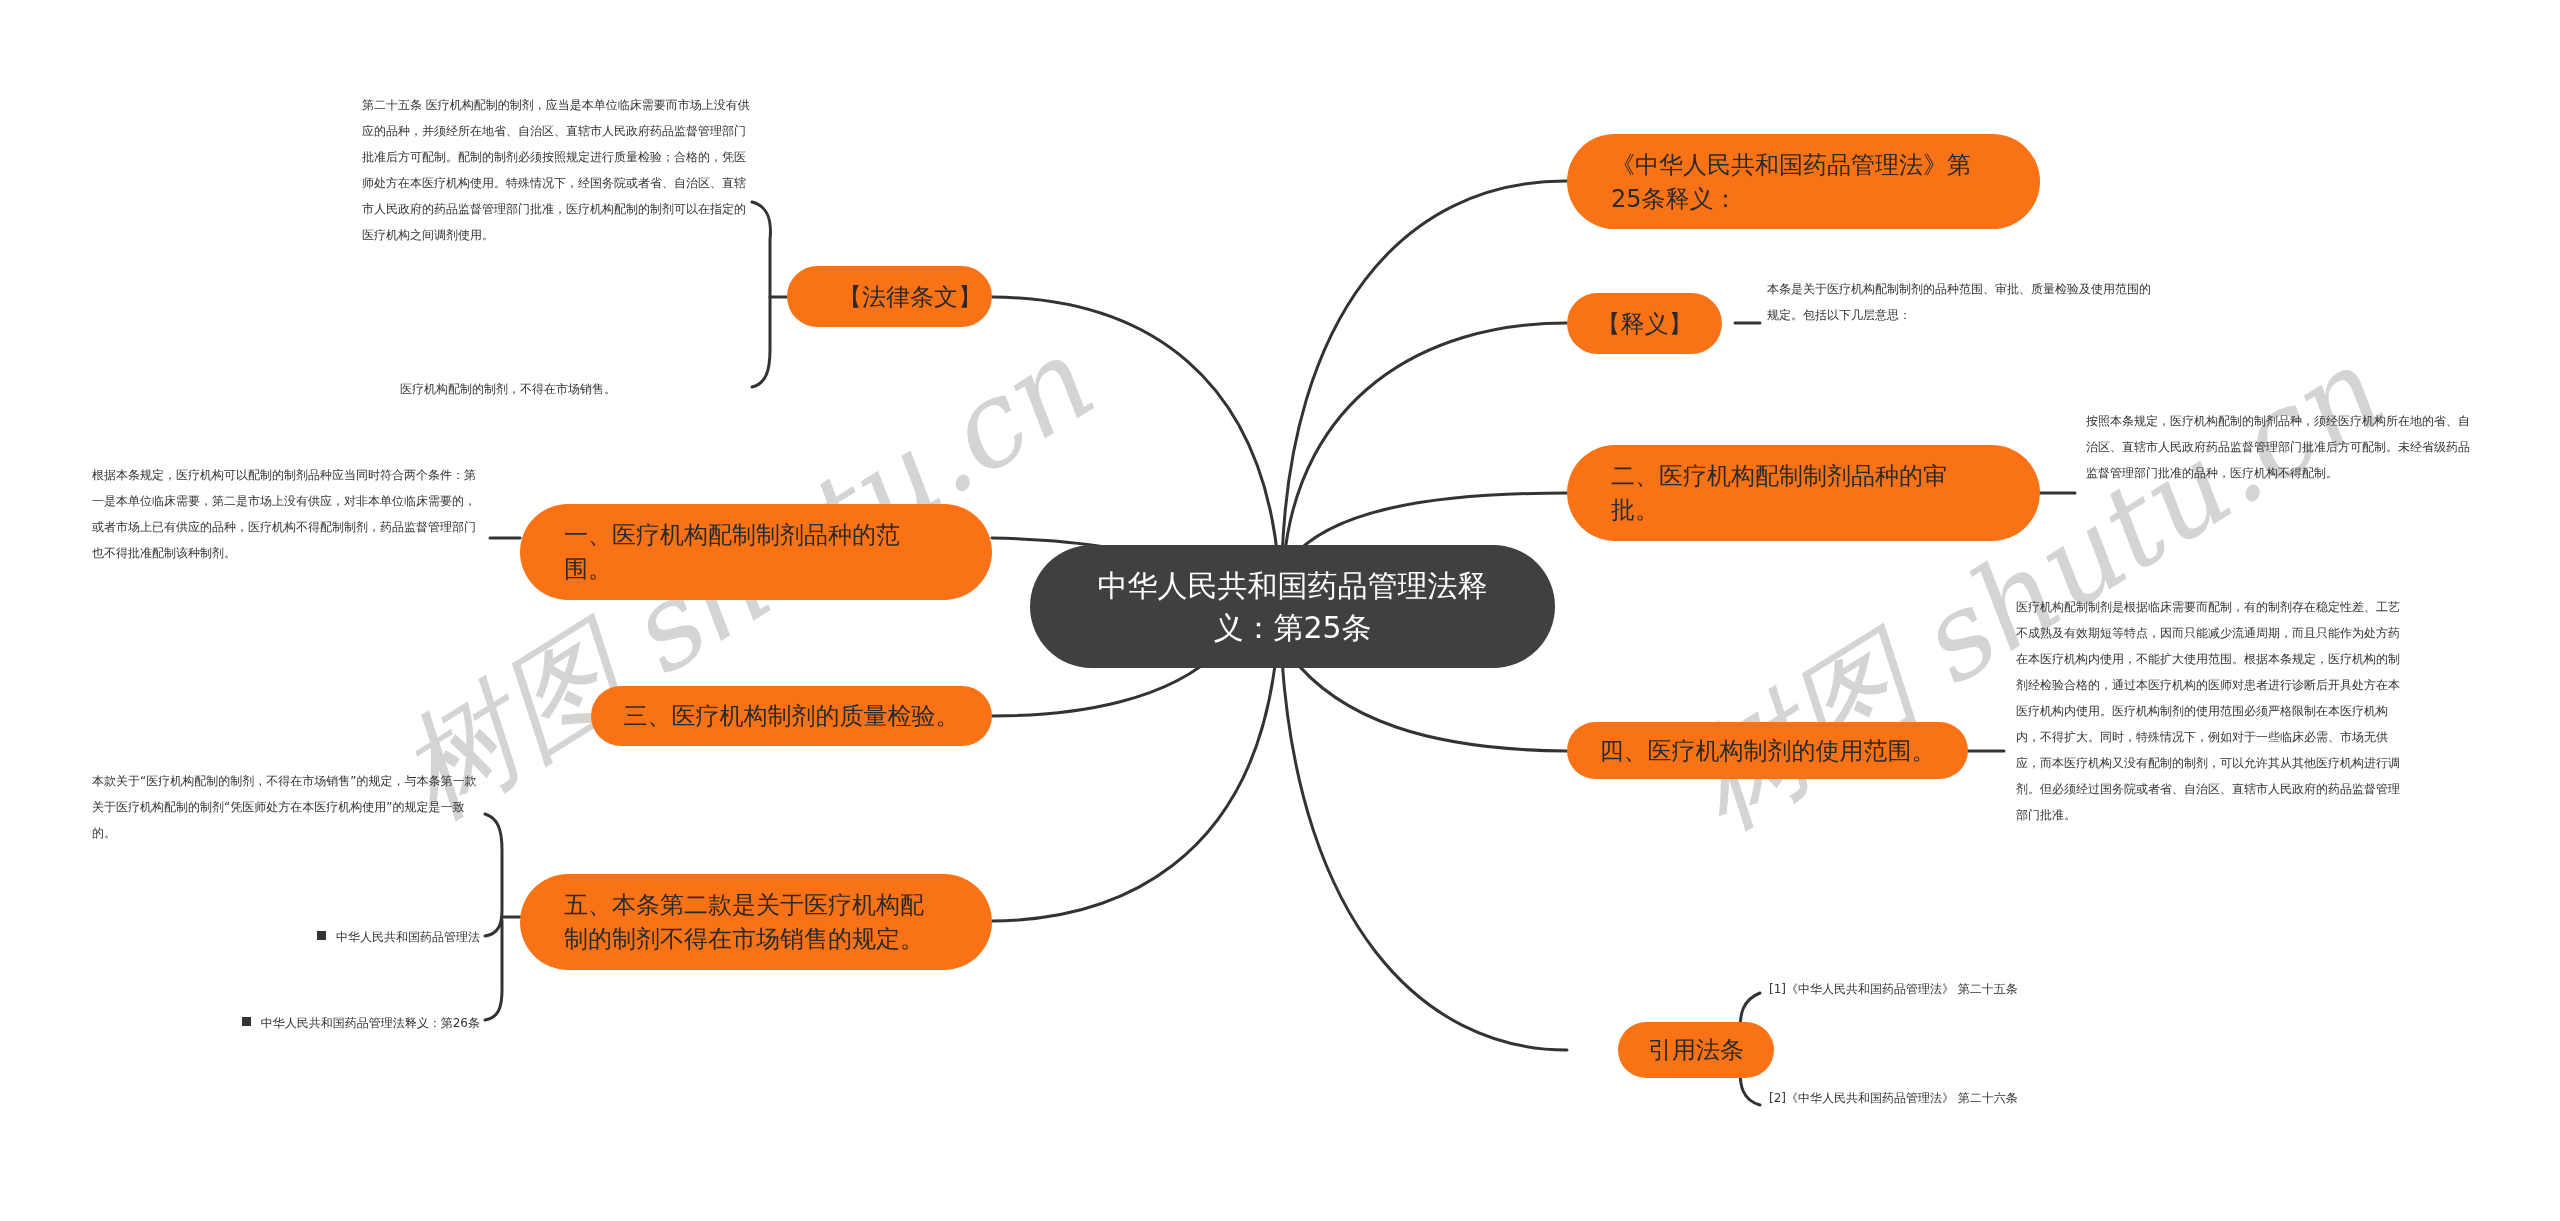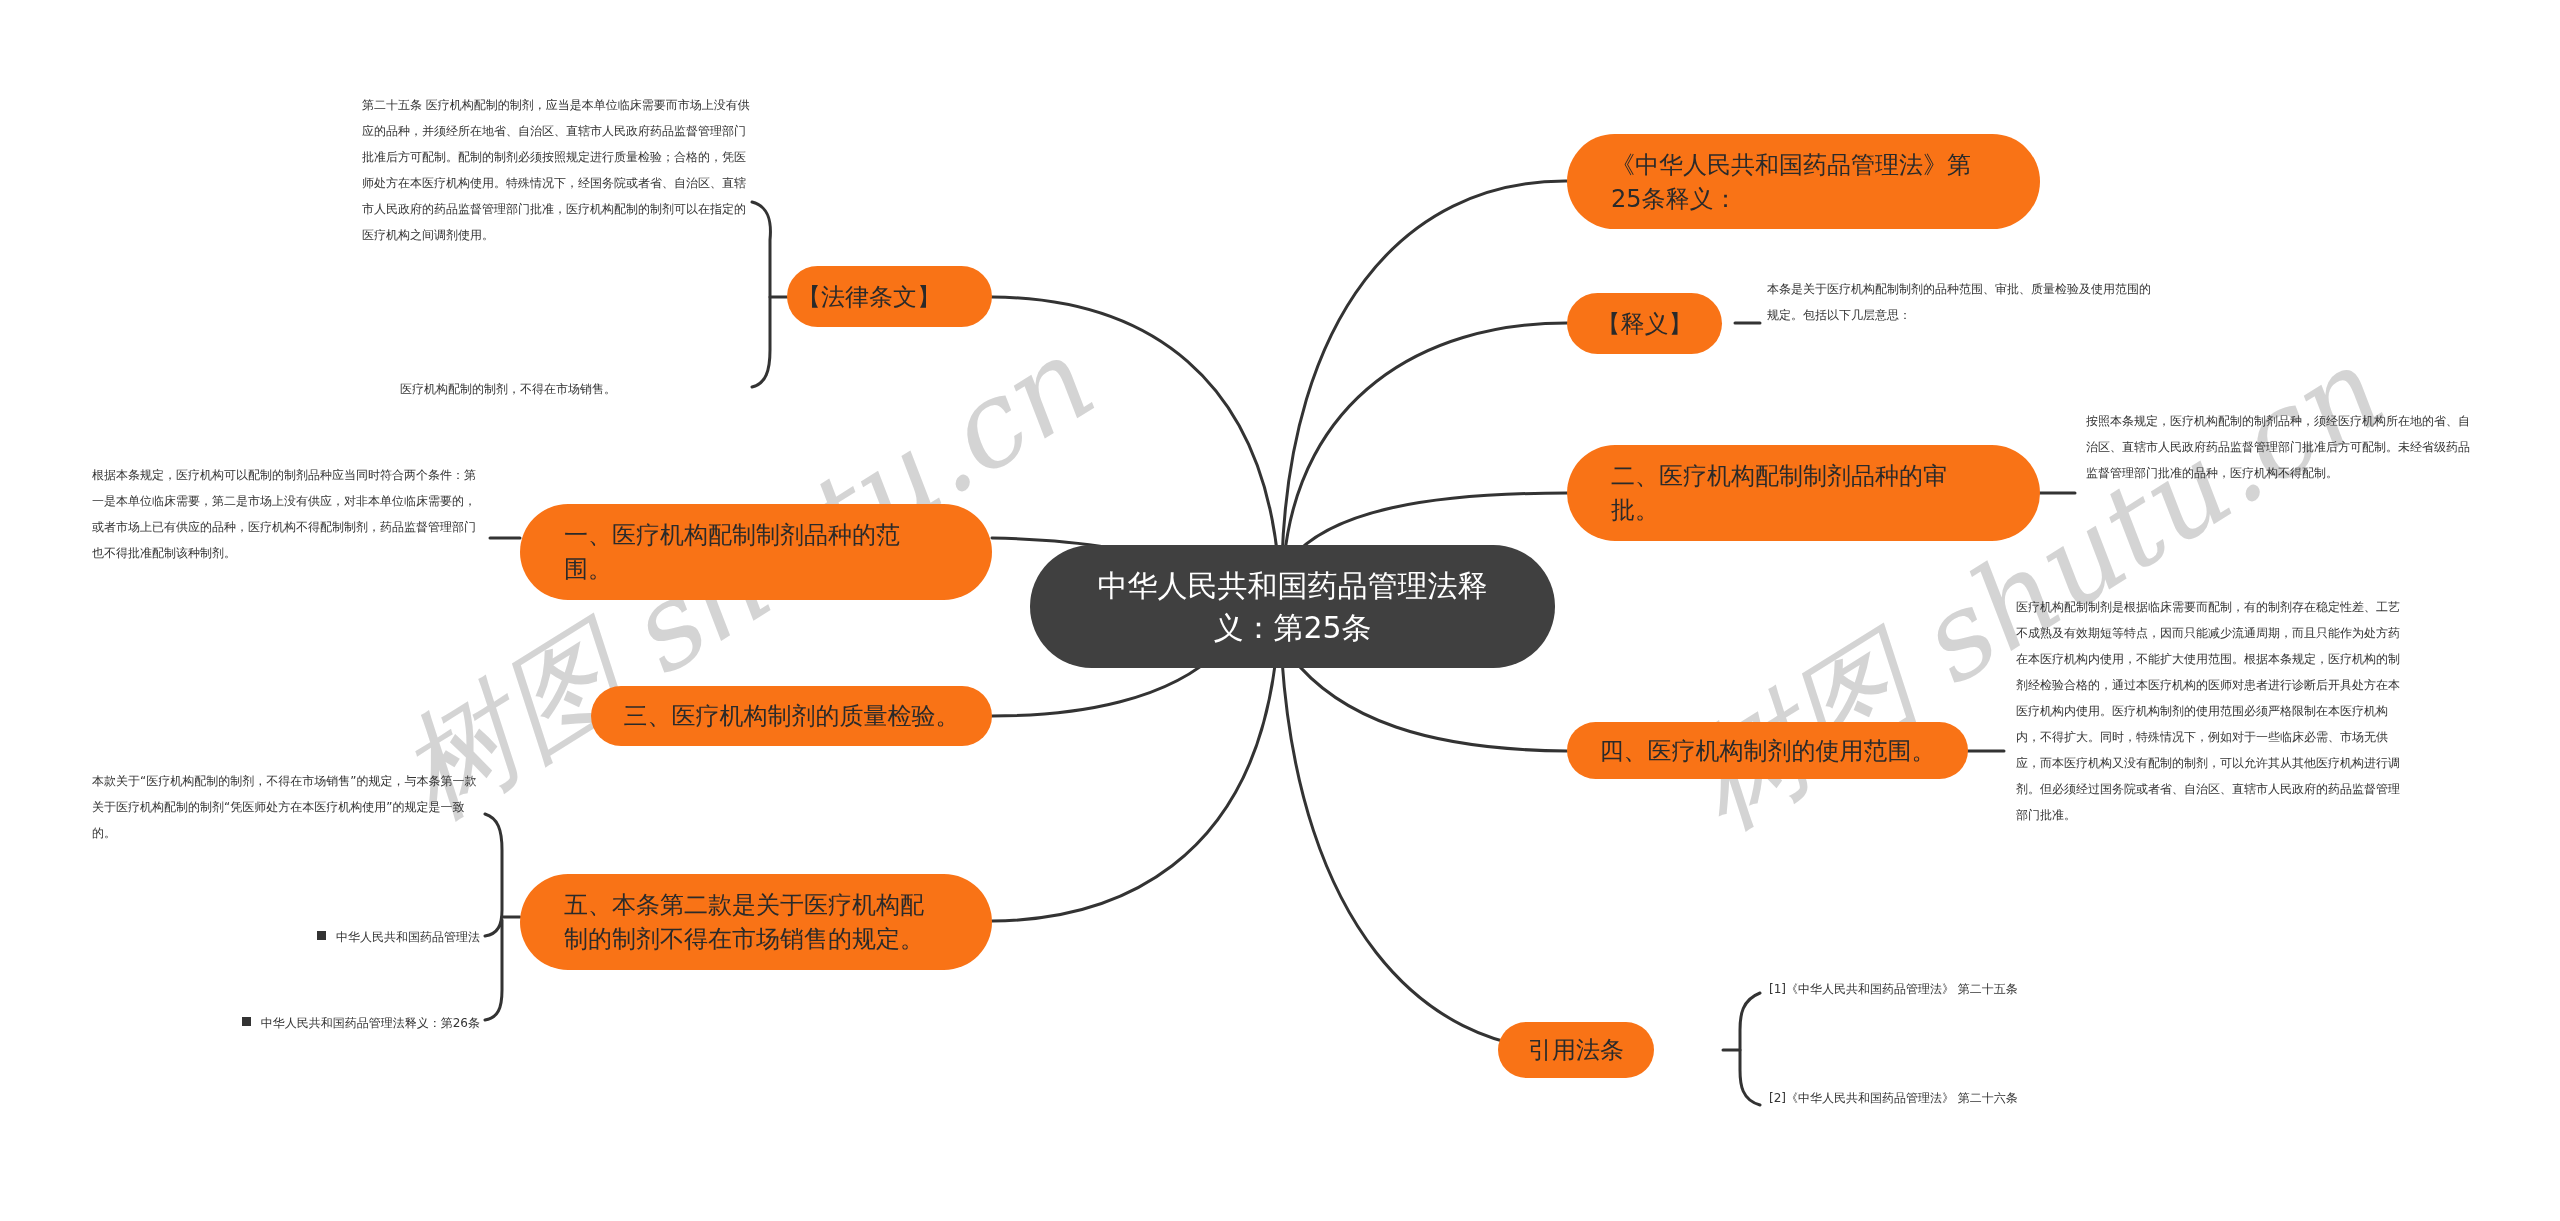--- a/index.html
+++ b/index.html
@@ -44,21 +44,21 @@
   </g>
 </svg>
 
 <div class="wm" style="left:370px;top:720px;">树图 shutu.cn</div>
 <div class="wm" style="left:1660px;top:730px;">树图 shutu.cn</div>
 
 <div class="center" style="left:1030px;top:545px;width:525px;height:123px;">
   <span>中华人民共和国药品管理法释义：第25条</span>
 </div>
 
-<div class="node" style="left:787px;top:266px;width:205px;height:61px;justify-content:flex-start;padding:10px 10px;">
+<div class="node" style="left:787px;top:266px;width:205px;height:61px;justify-content:flex-end;padding:10px 10px;">
   <span>【法律条文】</span>
 </div>
 <div class="node" style="left:520px;top:504px;width:472px;height:96px;padding:0 44px;">
   <span style="width:370px;">一、医疗机构配制制剂品种的范围。</span>
 </div>
 <div class="node" style="left:591px;top:686px;width:401px;height:60px;justify-content:center;padding:0 10px;">
   <span>三、医疗机构制剂的质量检验。</span>
 </div>
 <div class="node" style="left:520px;top:874px;width:472px;height:96px;padding:0 44px;">
   <span style="width:370px;">五、本条第二款是关于医疗机构配制的制剂不得在市场销售的规定。</span>
@@ -69,21 +69,21 @@
 </div>
 <div class="node" style="left:1567px;top:293px;width:155px;height:61px;justify-content:center;padding:0 8px;">
   <span>【释义】</span>
 </div>
 <div class="node" style="left:1567px;top:445px;width:473px;height:96px;padding:0 44px;">
   <span style="width:370px;">二、医疗机构配制制剂品种的审批。</span>
 </div>
 <div class="node" style="left:1567px;top:722px;width:401px;height:57px;justify-content:center;padding:8px 10px;">
   <span>四、医疗机构制剂的使用范围。</span>
 </div>
-<div class="node" style="left:1498px;top:1022px;width:156px;height:56px;justify-content:center;padding:0 8px;">
+<div class="node" style="left:1618px;top:1022px;width:156px;height:56px;justify-content:center;padding:0 8px;">
   <span>引用法条</span>
 </div>
 
 <div class="leaf" style="left:362px;top:92px;width:392px;">第二十五条 医疗机构配制的制剂，应当是本单位临床需要而市场上没有供应的品种，并须经所在地省、自治区、直辖市人民政府药品监督管理部门批准后方可配制。配制的制剂必须按照规定进行质量检验；合格的，凭医师处方在本医疗机构使用。特殊情况下，经国务院或者省、自治区、直辖市人民政府的药品监督管理部门批准，医疗机构配制的制剂可以在指定的医疗机构之间调剂使用。</div>
 <div class="leaf" style="left:400px;top:376px;width:350px;text-align:left;">医疗机构配制的制剂，不得在市场销售。</div>
 <div class="leaf" style="left:92px;top:462px;width:390px;">根据本条规定，医疗机构可以配制的制剂品种应当同时符合两个条件：第一是本单位临床需要，第二是市场上没有供应，对非本单位临床需要的，或者市场上已有供应的品种，医疗机构不得配制制剂，药品监督管理部门也不得批准配制该种制剂。</div>
 <div class="leaf" style="left:92px;top:768px;width:390px;">本款关于“医疗机构配制的制剂，不得在市场销售”的规定，与本条第一款关于医疗机构配制的制剂“凭医师处方在本医疗机构使用”的规定是一致的。</div>
 <div class="leaf right-align" style="left:180px;top:924px;width:300px;">
   <span class="bullet"></span><span>中华人民共和国药品管理法</span>
 </div>

